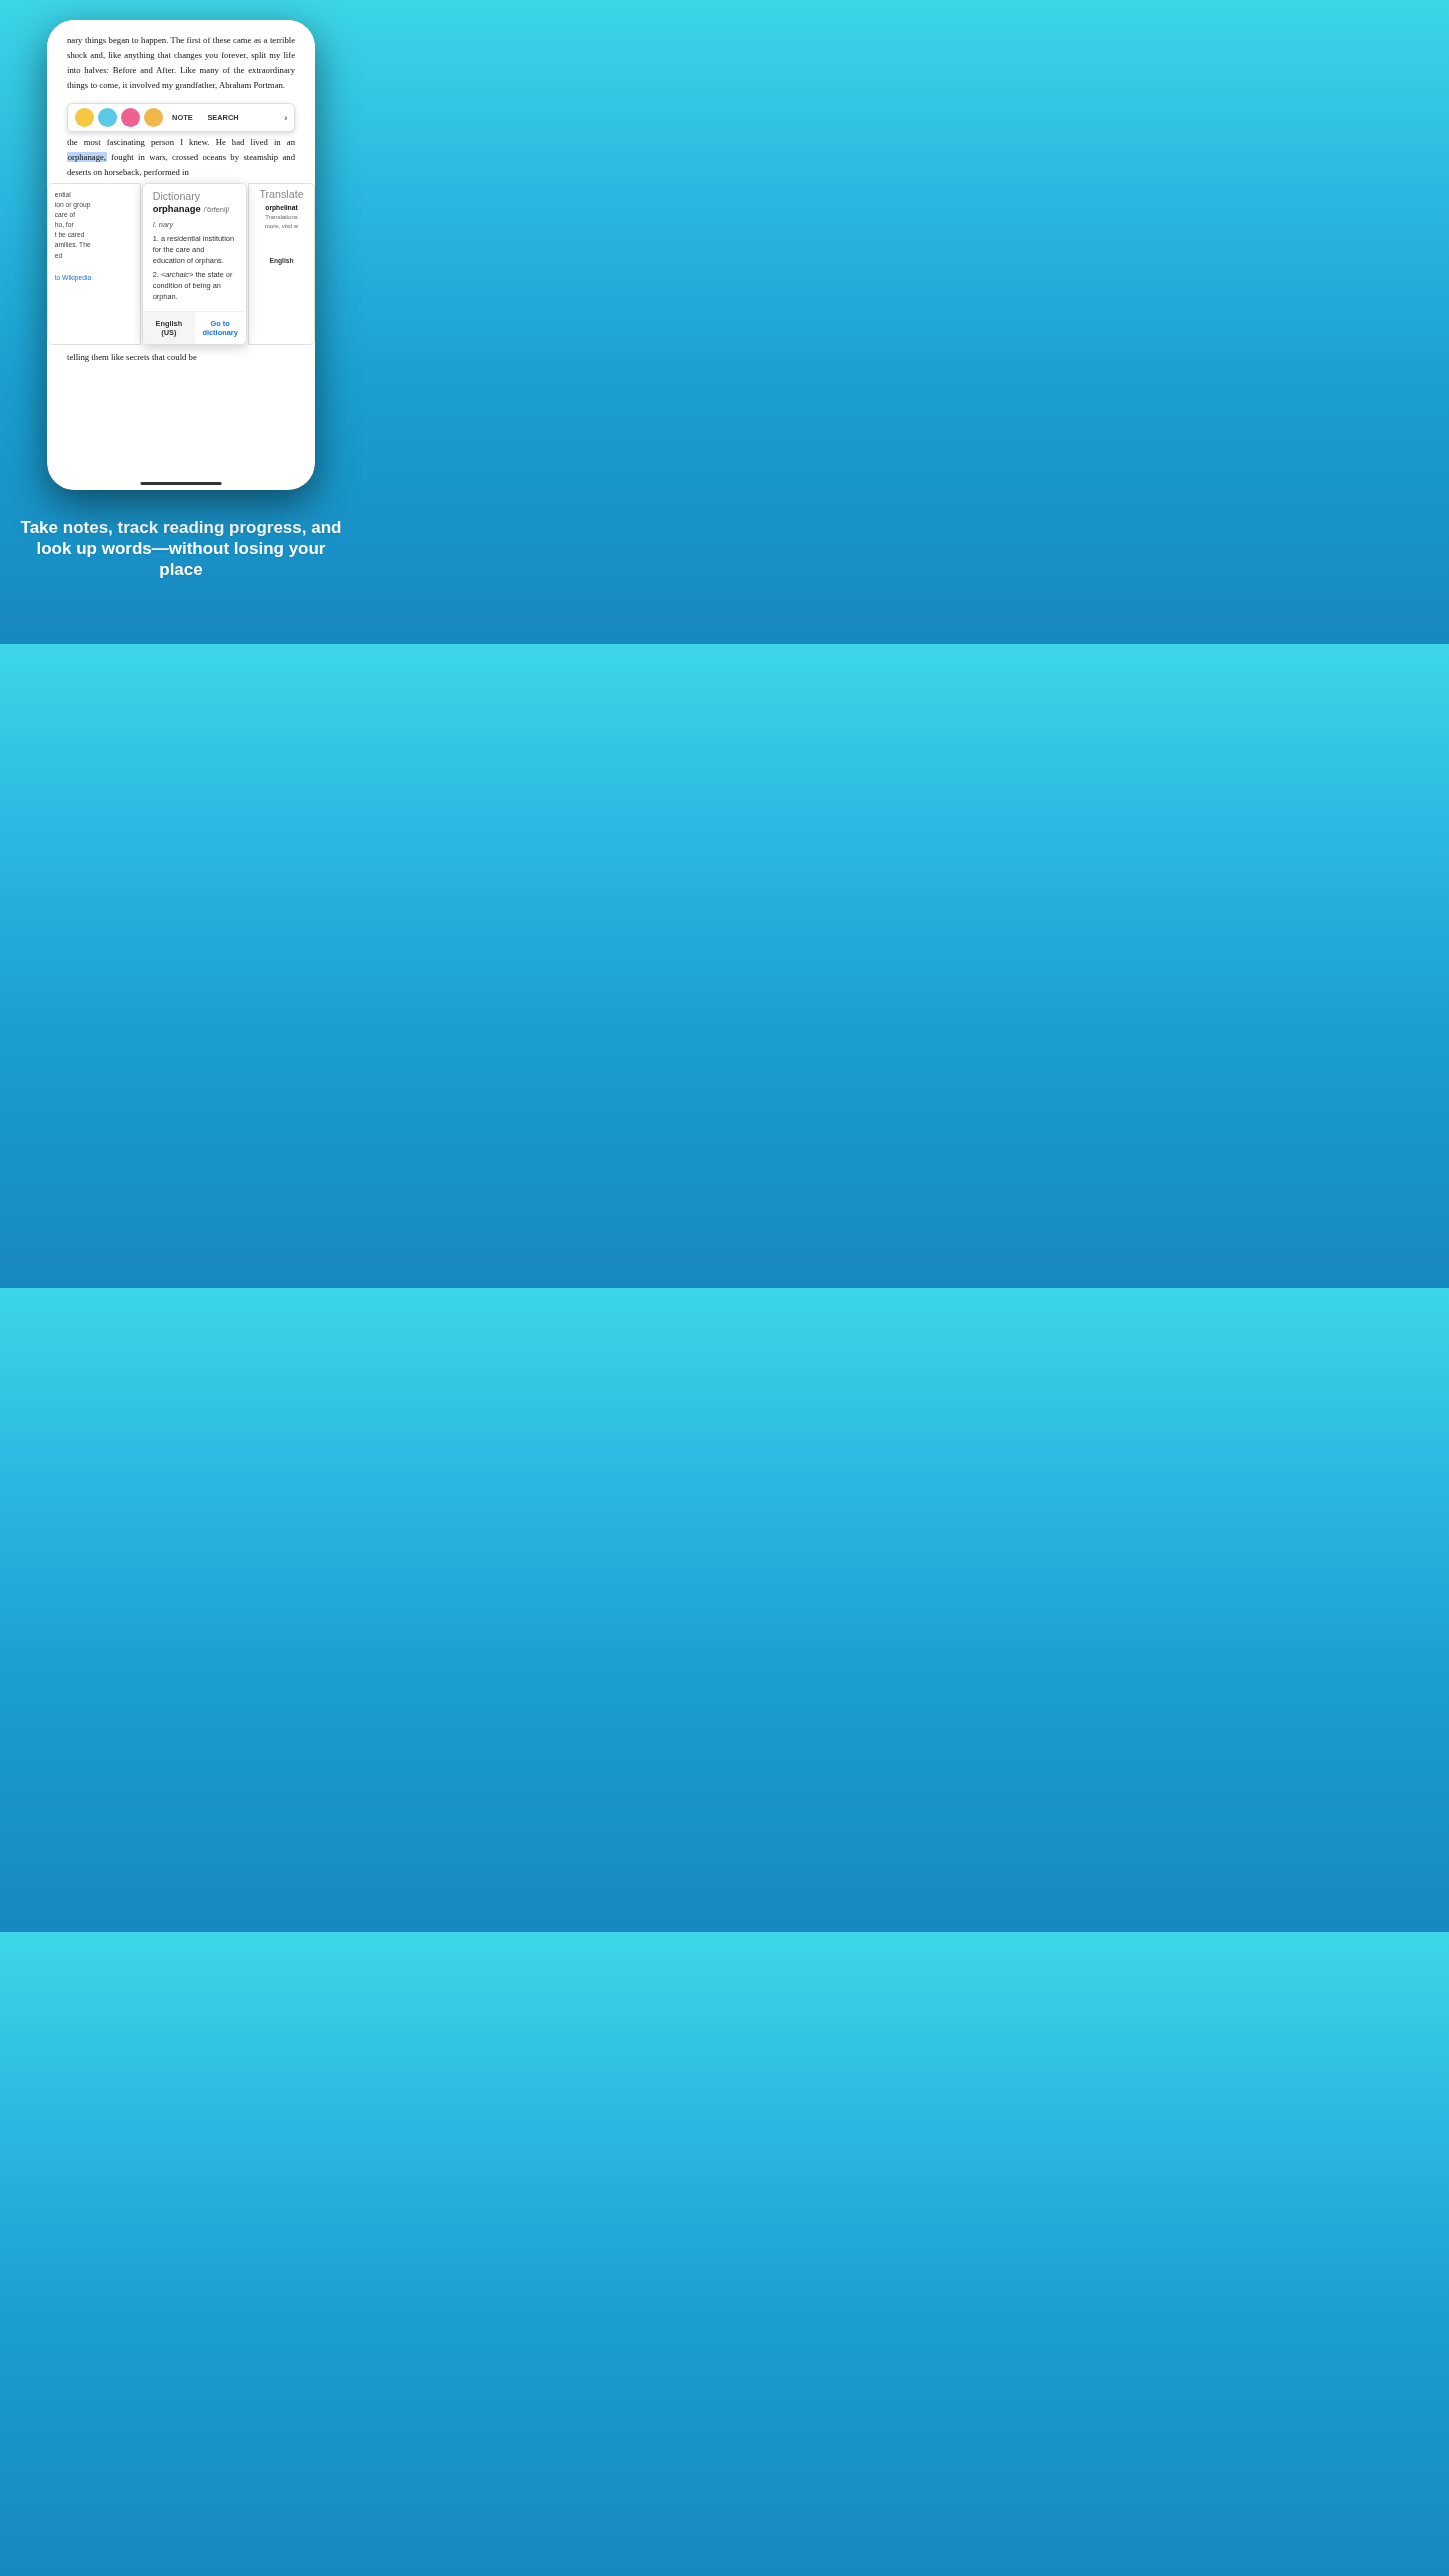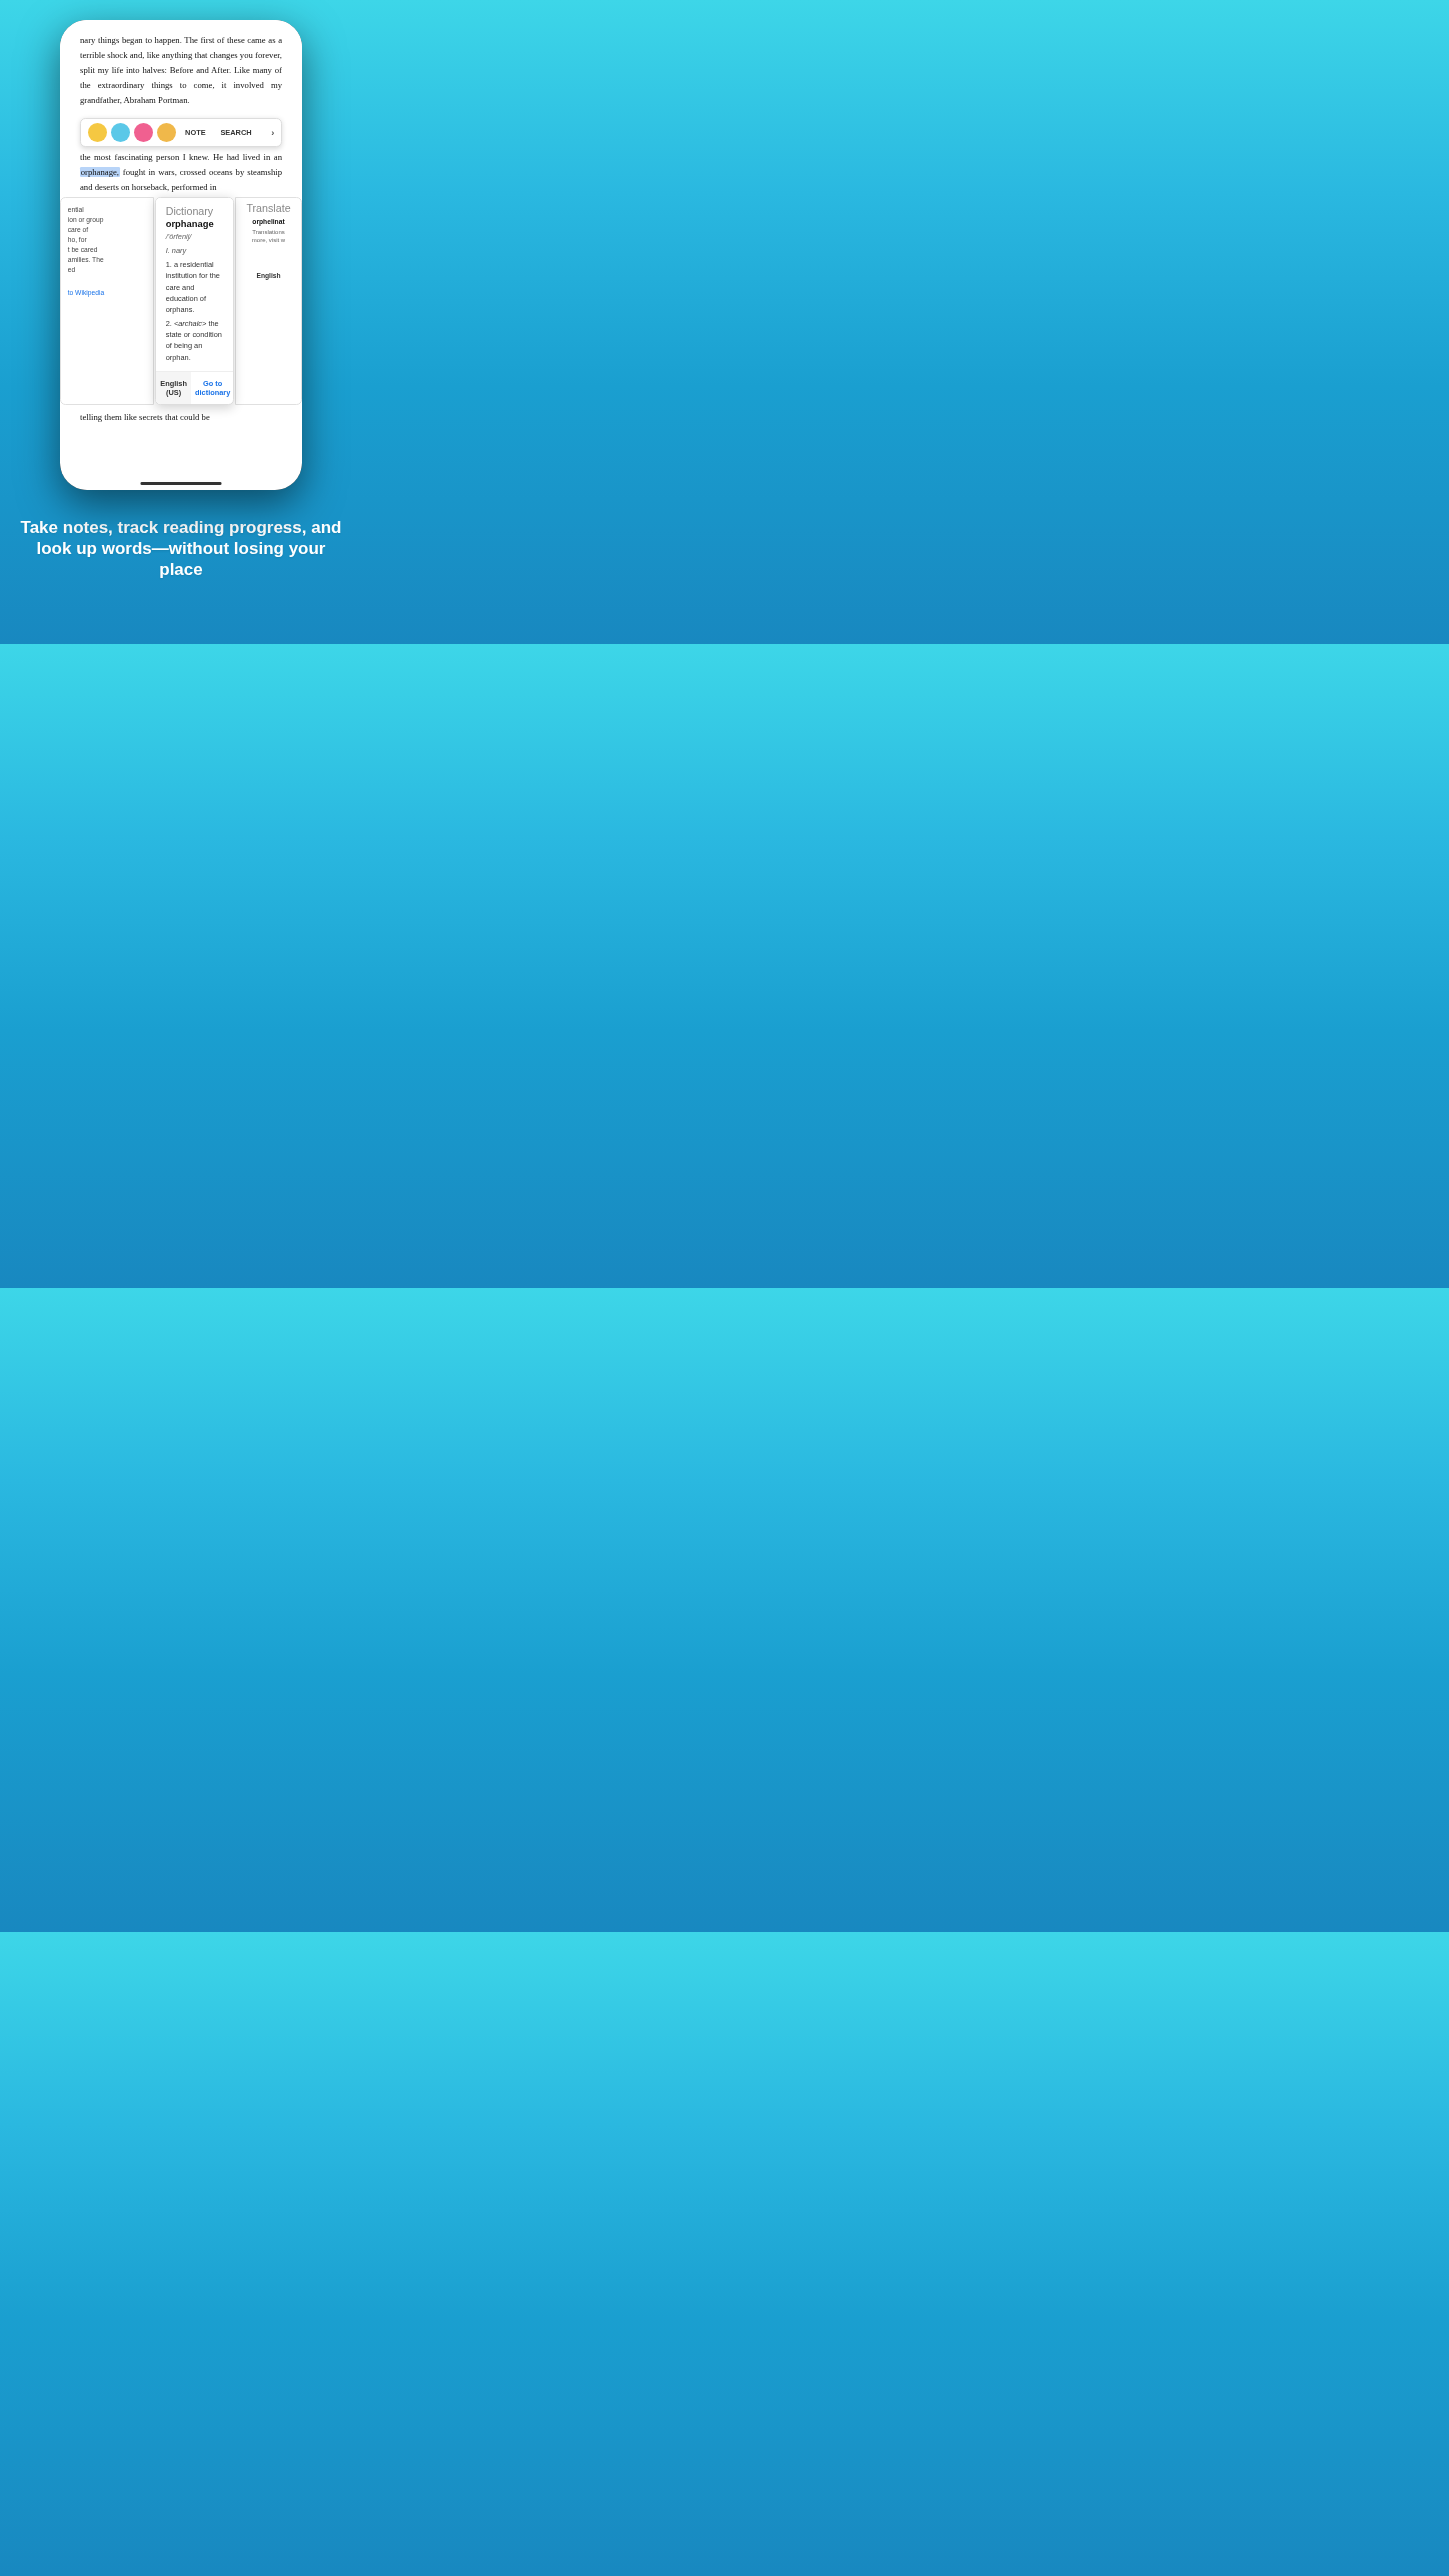--- a/index.html
+++ b/index.html
@@ -14,21 +14,21 @@
     }
 
     
     .phone-wrapper {
       display: flex;
       justify-content: center;
       padding: 20px 13.4px 6.7px 13.4px;
     }
 
     .phone {
-      width: 242px;
+      width: 268px;
       height: 470px;
       background: #111;
       border-radius: 27px;
       position: relative;
       overflow: hidden;
       box-shadow: 0 13.4px 40px rgba(0,0,0,0.5);
     }
 
     
     .phone-screen {
@@ -167,21 +167,20 @@
     .dict-word {
       font-size: 9.4px;
       font-weight: 700;
       color: #111;
     }
 
     .dict-pronunciation {
       font-size: 7.4px;
       color: #666;
       font-weight: 400;
-      font-style: italic;
     }
 
     .dict-pos {
       font-size: 7.4px;
       color: #555;
       font-style: italic;
       padding: 1.3px 9.4px;
     }
 
     .dict-definitions {

